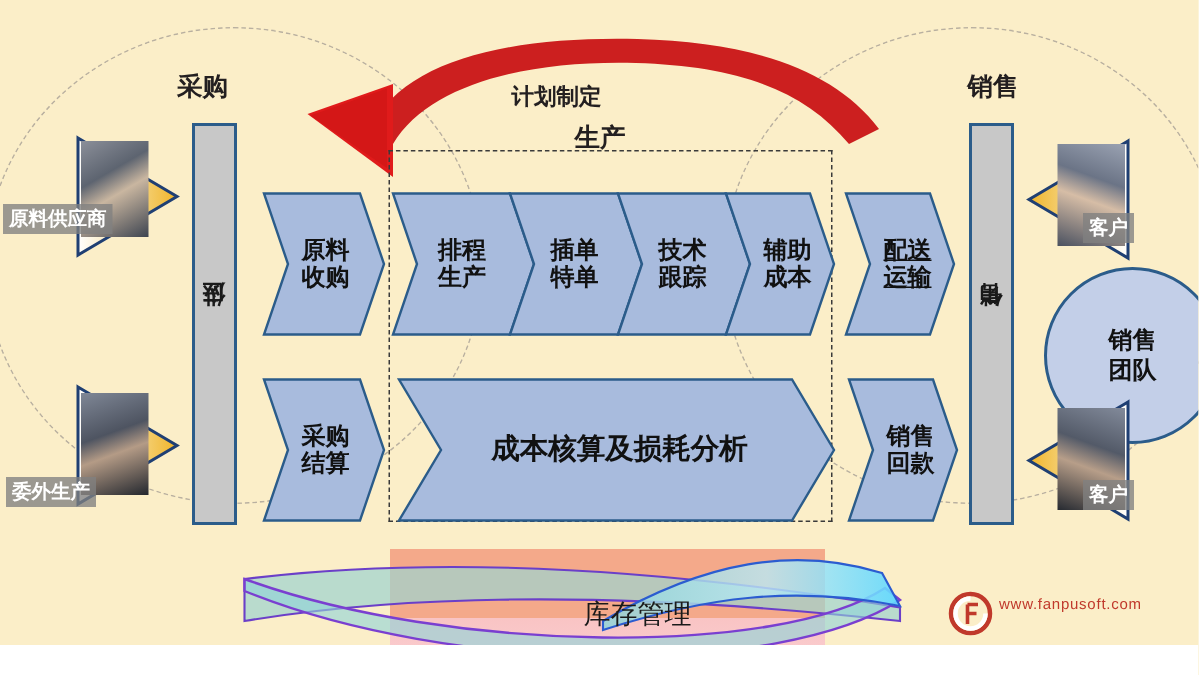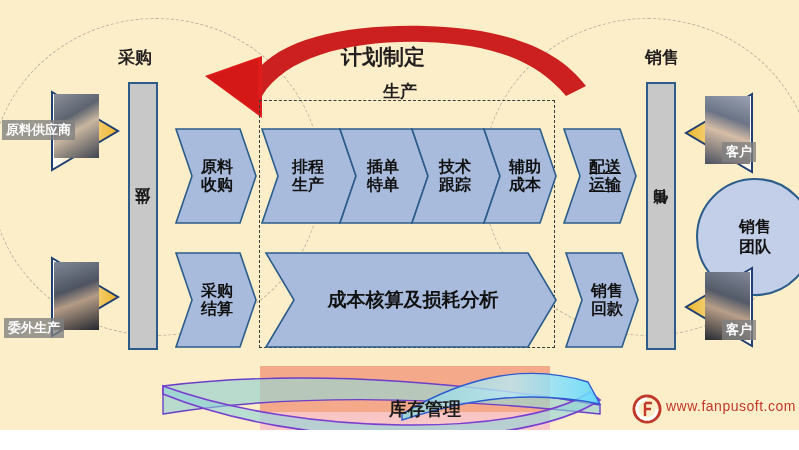--- a/index.html
+++ b/index.html
@@ -18,21 +18,21 @@
   .dash-ellipse{
     position:absolute;border:1.5px dashed #b9b0a0;border-radius:50%;
     background:transparent;
   }
 
   
   .hdr{
     position:absolute;color:#231f20;font-weight:bold;white-space:nowrap;
     font-family:"DejaVu Sans","Liberation Sans",sans-serif;
   }
-  .hdr-lg{font-size:21px;}
+  .hdr-lg{font-size:15px;margin-top:12px;}
   .hdr-md{font-size:17px;}
 
   
   .pillar{
     position:absolute;background:#c8c8c8;border:2px solid #2b5c8a;
     box-sizing:border-box;
   }
   .pillar-txt{
     position:absolute;left:50%;top:50%;
     transform:translate(-50%,-50%) rotate(180deg);
@@ -73,32 +73,32 @@
   .team-circle{
     position:absolute;background:#c3cfe8;border:2px solid #2b5c8a;
     border-radius:50%;display:flex;align-items:center;justify-content:center;
     text-align:center;font-size:16px;font-weight:bold;color:#111;line-height:1.25;
     font-family:"DejaVu Sans","Liberation Sans",sans-serif;box-sizing:border-box;
   }
 
   
   .inv-panel{position:absolute;background:linear-gradient(to bottom,#f4a98a 0%,#f4a98a 55%,#f9c4c4 55%,#fad0d3 100%);}
   .inv-label{
-    position:absolute;font-size:18px;font-weight:bold;color:#1a1a1a;
+    position:absolute;font-size:18px;font-weight:normal;color:#1a1a1a;
     font-family:"DejaVu Sans","Liberation Sans",sans-serif;white-space:nowrap;z-index:6;
   }
 
   
   .wm{position:absolute;z-index:9;}
   .wm-name{
     font-size:26px;font-weight:bold;color:#c0392b;white-space:nowrap;
     font-family:"DejaVu Sans","Liberation Sans",sans-serif;letter-spacing:1px;
   }
   .wm-url{
-    font-size:14px;color:#c0392b;white-space:nowrap;text-align:left;
+    font-size:10px;color:#c0392b;white-space:nowrap;text-align:left;
     font-family:"Liberation Sans",sans-serif;letter-spacing:.5px;
   }
 </style>
 </head>
 <body>
 
 <div id="stage">
 
   <div class="canvas-bg"></div>
 
@@ -245,21 +245,21 @@
 
   <div class="person-photo" style="left:54px;top:94px;width:45px;height:64px;
               background:linear-gradient(150deg,#8b8f99 0%,#5d6470 35%,#c9b6a0 55%,#3d4450 100%);"></div>
   <div class="person-photo" style="left:54px;top:262px;width:45px;height:68px;
               background:linear-gradient(160deg,#7f8796 0%,#4e5461 40%,#b49b86 58%,#23272e 100%);"></div>
   <div class="person-photo" style="left:705px;top:96px;width:45px;height:68px;
               background:linear-gradient(200deg,#9aa2b2 0%,#6b7486 35%,#d6bda6 55%,#4a5160 100%);"></div>
   <div class="person-photo" style="left:705px;top:272px;width:45px;height:68px;
               background:linear-gradient(200deg,#828a9a 0%,#535a68 38%,#b79e89 58%,#262a31 100%);"></div>
 
-  <div class="person-label" style="left:2px;top:120px;text-align:right;">原料供应商</div>
+  <div class="person-label" style="left:2px;top:136px;text-align:right;">原料供应商</div>
   <div class="person-label" style="left:4px;top:318px;">委外生产</div>
   <div class="person-label" style="left:722px;top:142px;">客户</div>
   <div class="person-label" style="left:722px;top:320px;">客户</div>
 
   <div class="inv-panel" style="left:260px;top:366px;width:290px;height:84px;"></div>
 
   <svg class="svg-layer" viewBox="0 0 799 450">
     <path d="M163,386 C 260,374 400,372 600,405 L 600,414
              C 400,392 260,398 163,414 Z" fill="#9fd4cf" fill-opacity="0.72" stroke="#6b3fc8" stroke-width="1.4"></path>
     <path d="M163,394 C 300,450 520,452 600,400 L 590,392

